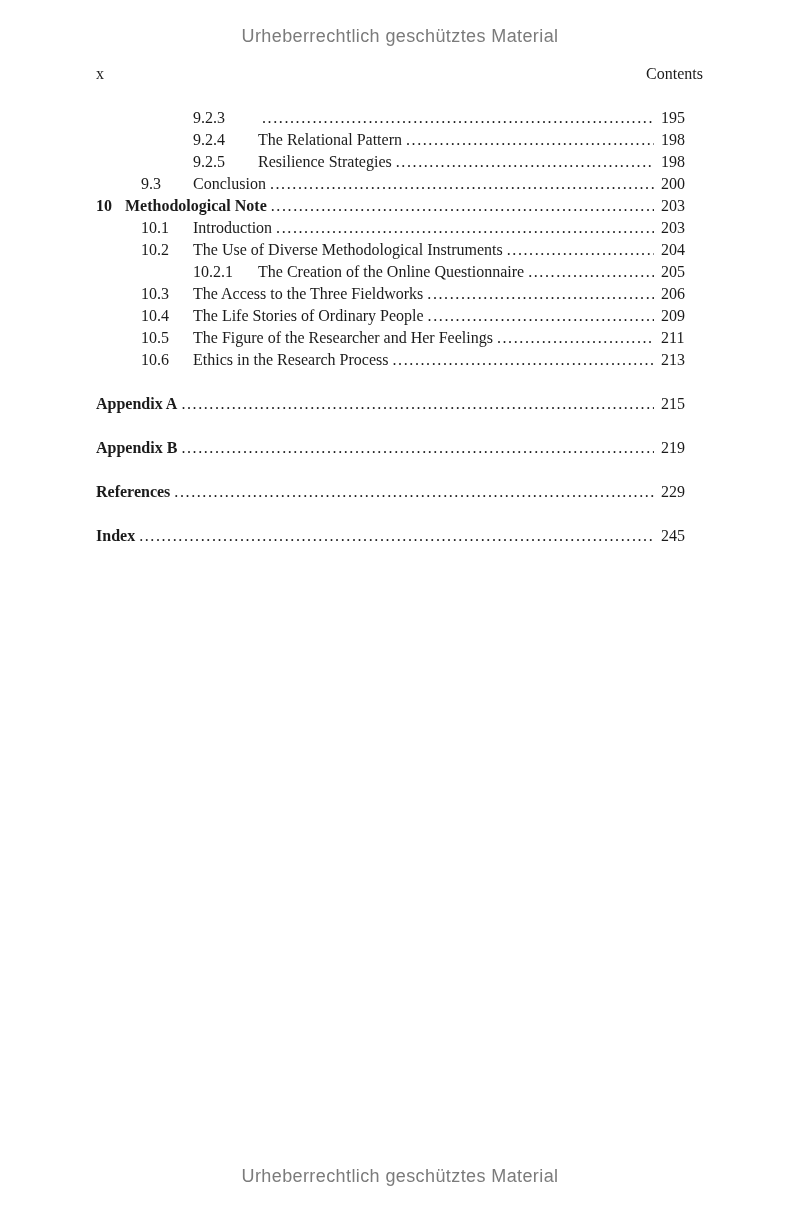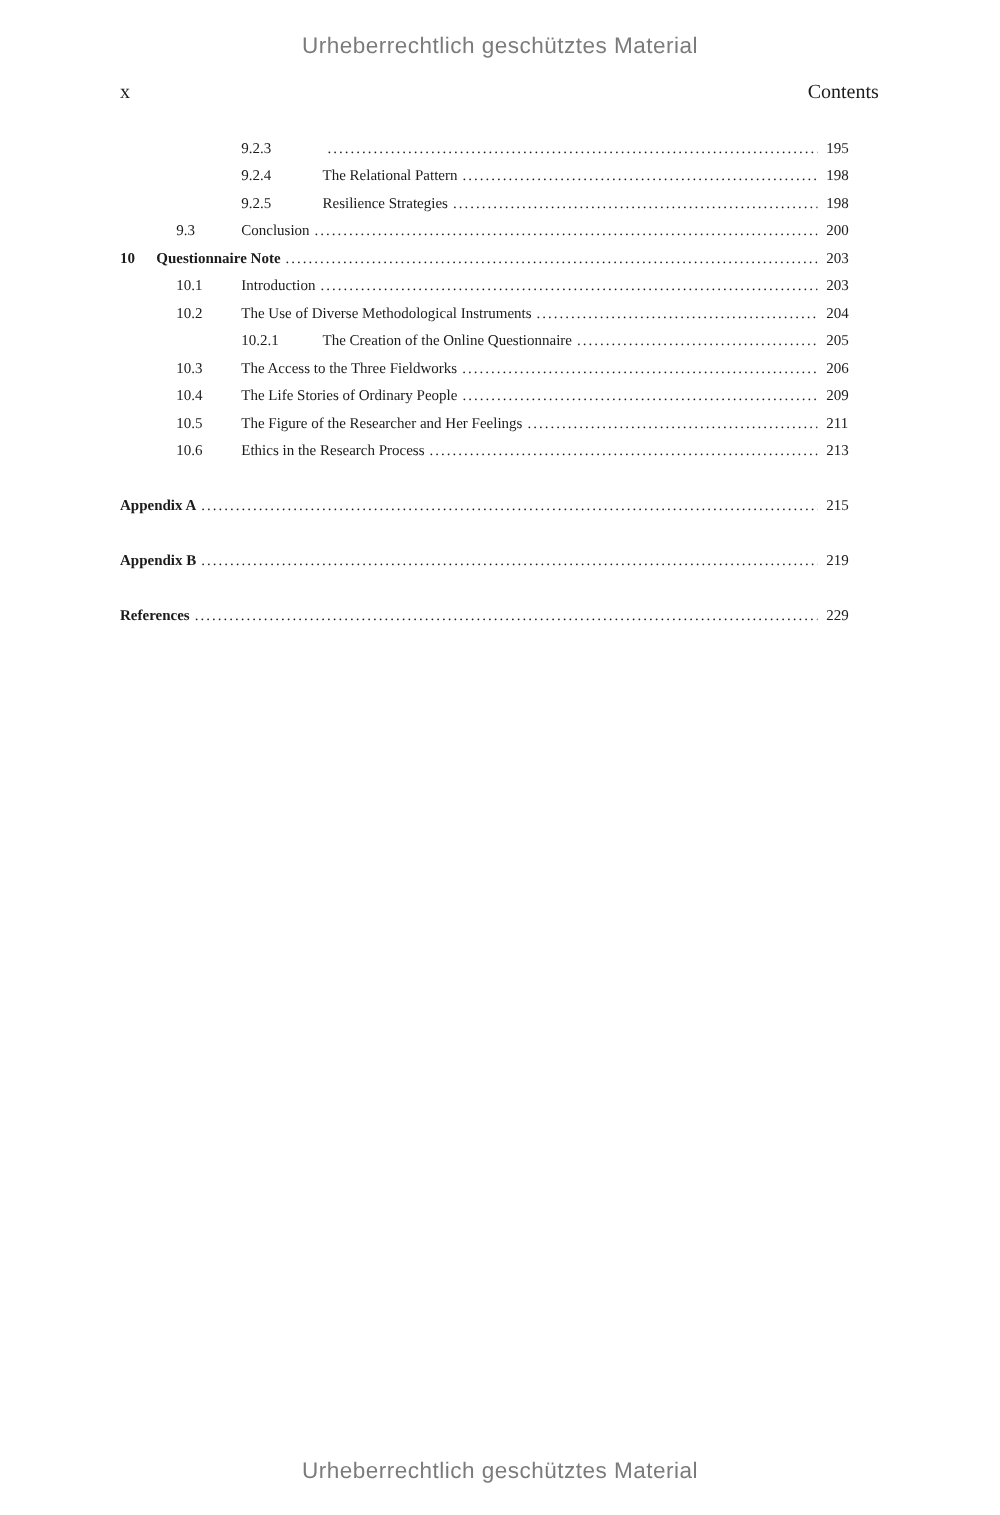--- a/index.html
+++ b/index.html
@@ -37,21 +37,21 @@
     justify-content: space-between;
     font-size: 16px;
     line-height: 22px;
   }
 
   .toc {
     position: absolute;
     top: 107px;
     left: 96px;
     width: 607px;
-    font-size: 12px;
+    font-size: 16px;
   }
 
   .toc-row {
     display: flex;
     align-items: baseline;
     height: 22px;
     line-height: 22px;
     white-space: nowrap;
   }
   .toc-row .num   { flex: 0 0 auto; }
@@ -117,21 +117,21 @@
     <span class="page-num">198</span>
   </div>
       <div class="toc-row lvl-sub">
     <span class="num">9.3</span>
     <span class="title">Conclusion</span>
     <span class="dots"></span>
     <span class="page-num">200</span>
   </div>
       <div class="toc-row lvl-chapter bold gap-section">
     <span class="num">10</span>
-    <span class="title">Questionnaire Note</span>
+    <span class="title">Methodological Note</span>
     <span class="dots"></span>
     <span class="page-num">203</span>
   </div>
       <div class="toc-row lvl-sub">
     <span class="num">10.1</span>
     <span class="title">Introduction</span>
     <span class="dots"></span>
     <span class="page-num">203</span>
   </div>
       <div class="toc-row lvl-sub">
@@ -181,17 +181,23 @@
     <span class="title">Appendix B</span>
     <span class="dots"></span>
     <span class="page-num">219</span>
   </div>
       <div class="toc-row lvl-back bold gap-back">
 
     <span class="title">References</span>
     <span class="dots"></span>
     <span class="page-num">229</span>
   </div>
+      <div class="toc-row lvl-back bold gap-back">
+
+    <span class="title">Index</span>
+    <span class="dots"></span>
+    <span class="page-num">245</span>
+  </div>
     </div>
 
   <div class="watermark bottom">Urheberrechtlich geschütztes Material</div>
 
 </div>
 
 </body></html>

